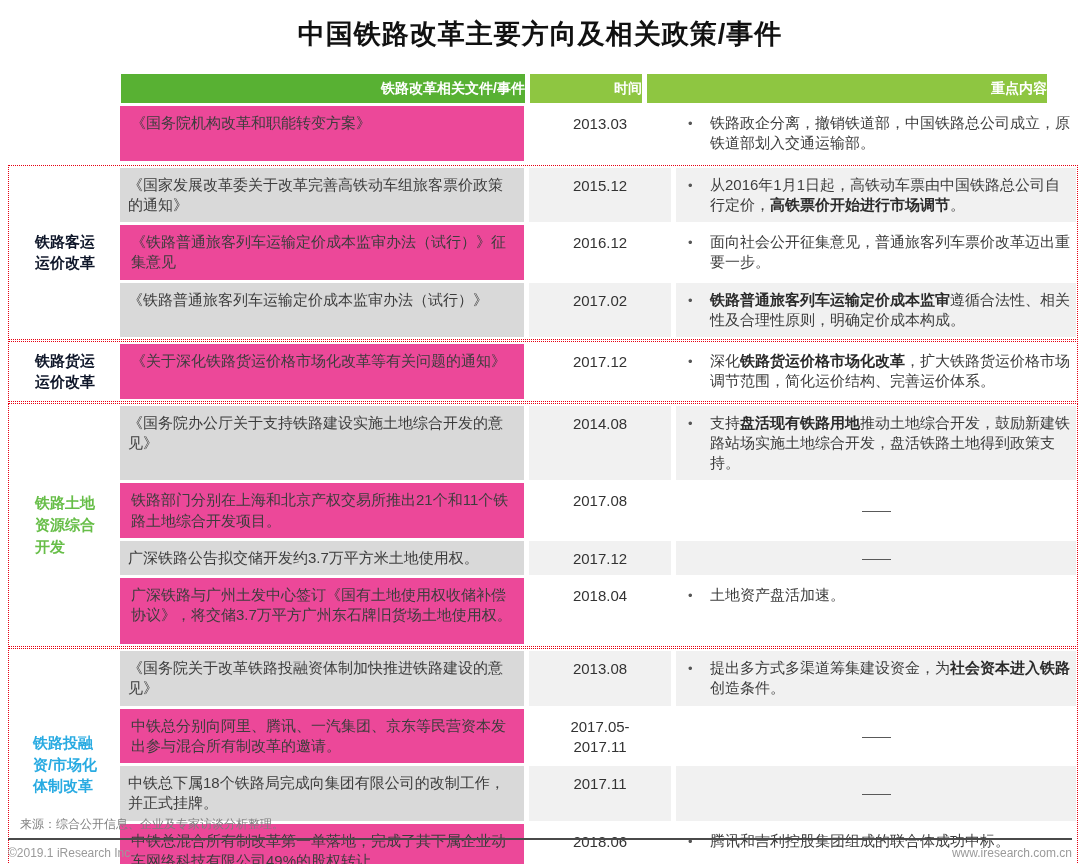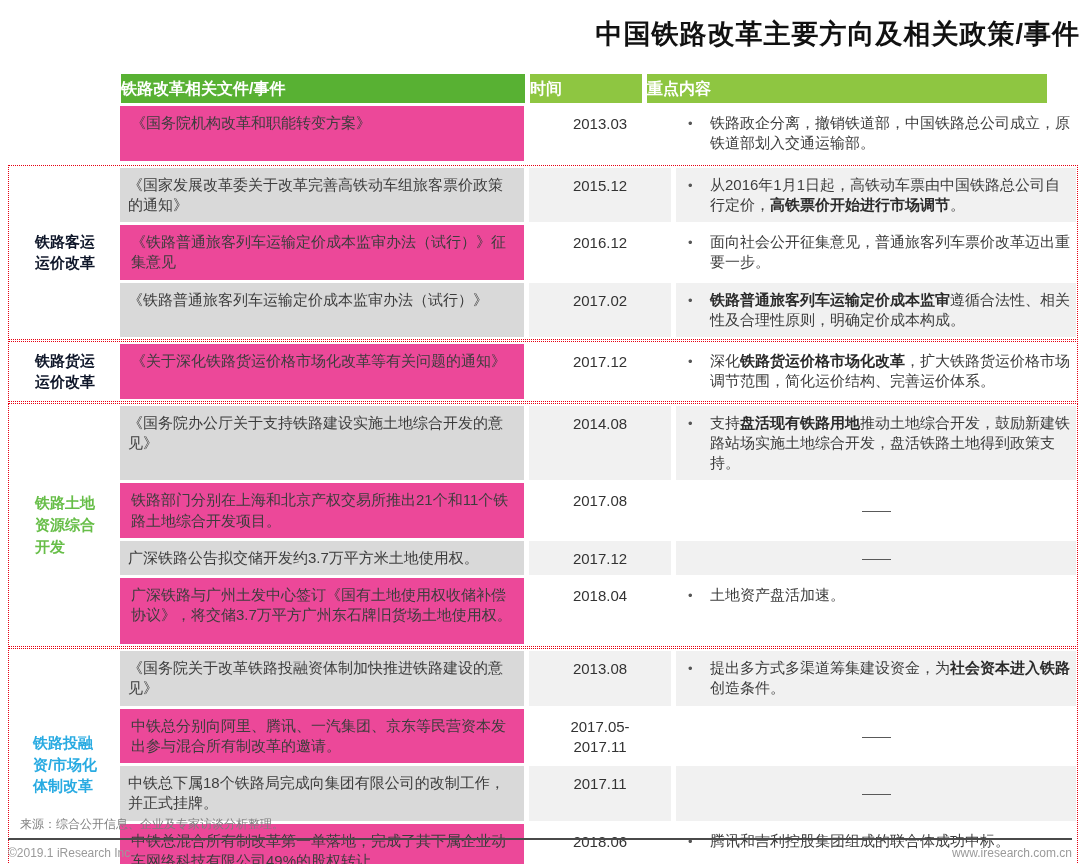--- a/index.html
+++ b/index.html
@@ -3,30 +3,30 @@
 <meta charset="utf-8">
 <style>
   * { margin:0; padding:0; box-sizing:border-box; }
   html,body { background:#ffffff; }
   body {
     width:1080px; height:864px;
     font-family:"Liberation Sans","DejaVu Sans",sans-serif;
     color:#3d3d3d; overflow:hidden; position:relative;
   }
   .page-title {
-    text-align:right; font-size:27px; font-weight:bold; color:#111;
+    text-align:center; font-size:27px; font-weight:bold; color:#111;
     padding-top:16px; letter-spacing:1px;
   }
   .table-area { margin:22px 0 0 8px; width:1070px; }
 
   
   .thead { display:flex; margin-left:113px; }
   .th {
-    height:29px; line-height:29px; text-align:left;
-    color:#fff; font-size:16px; font-weight:bold;
+    height:29px; line-height:29px; text-align:right;
+    color:#fff; font-size:14px; font-weight:bold;
   }
   .th-doc { width:404px; background:#58B133; margin-right:5px; }
   .th-time { width:112px; background:#8EC641; margin-right:5px; }
   .th-content { width:400px; background:#8EC641; }
 
   
   .group { display:flex; width:1070px; border:1px dotted transparent; padding:2px 1px; }
   .group.boxed { border:1px dotted #E60012; }
   .group + .group { margin-top:1px; }
   .group-label {

